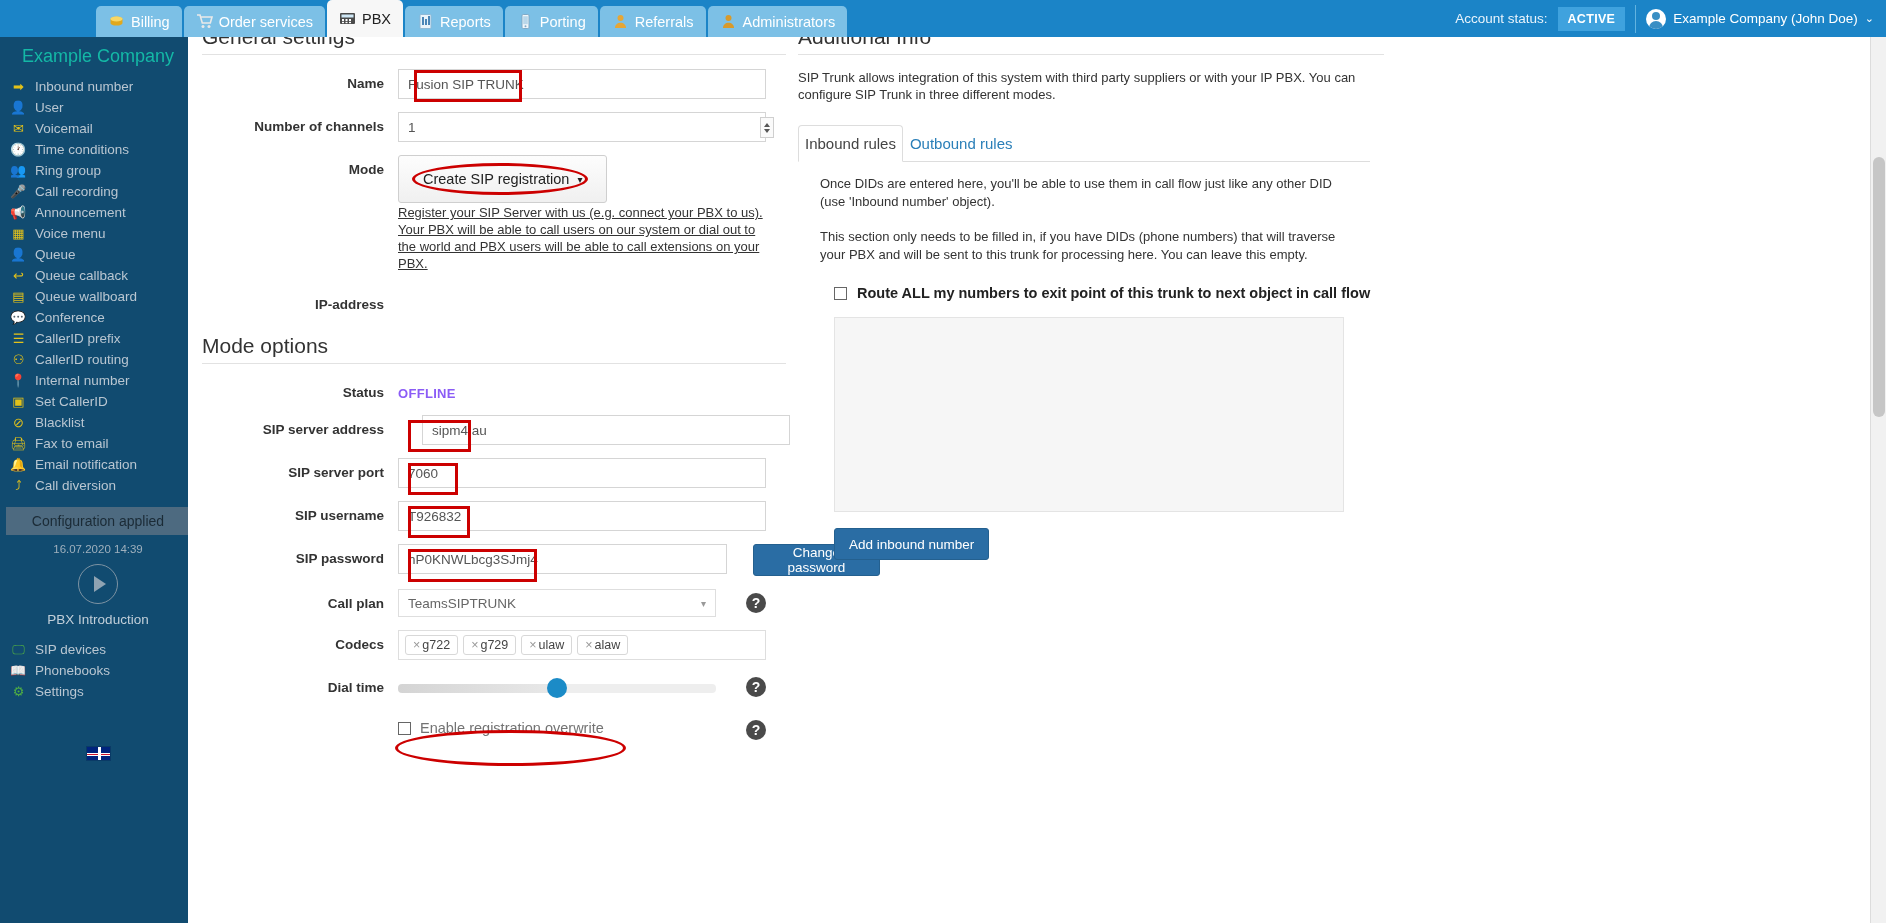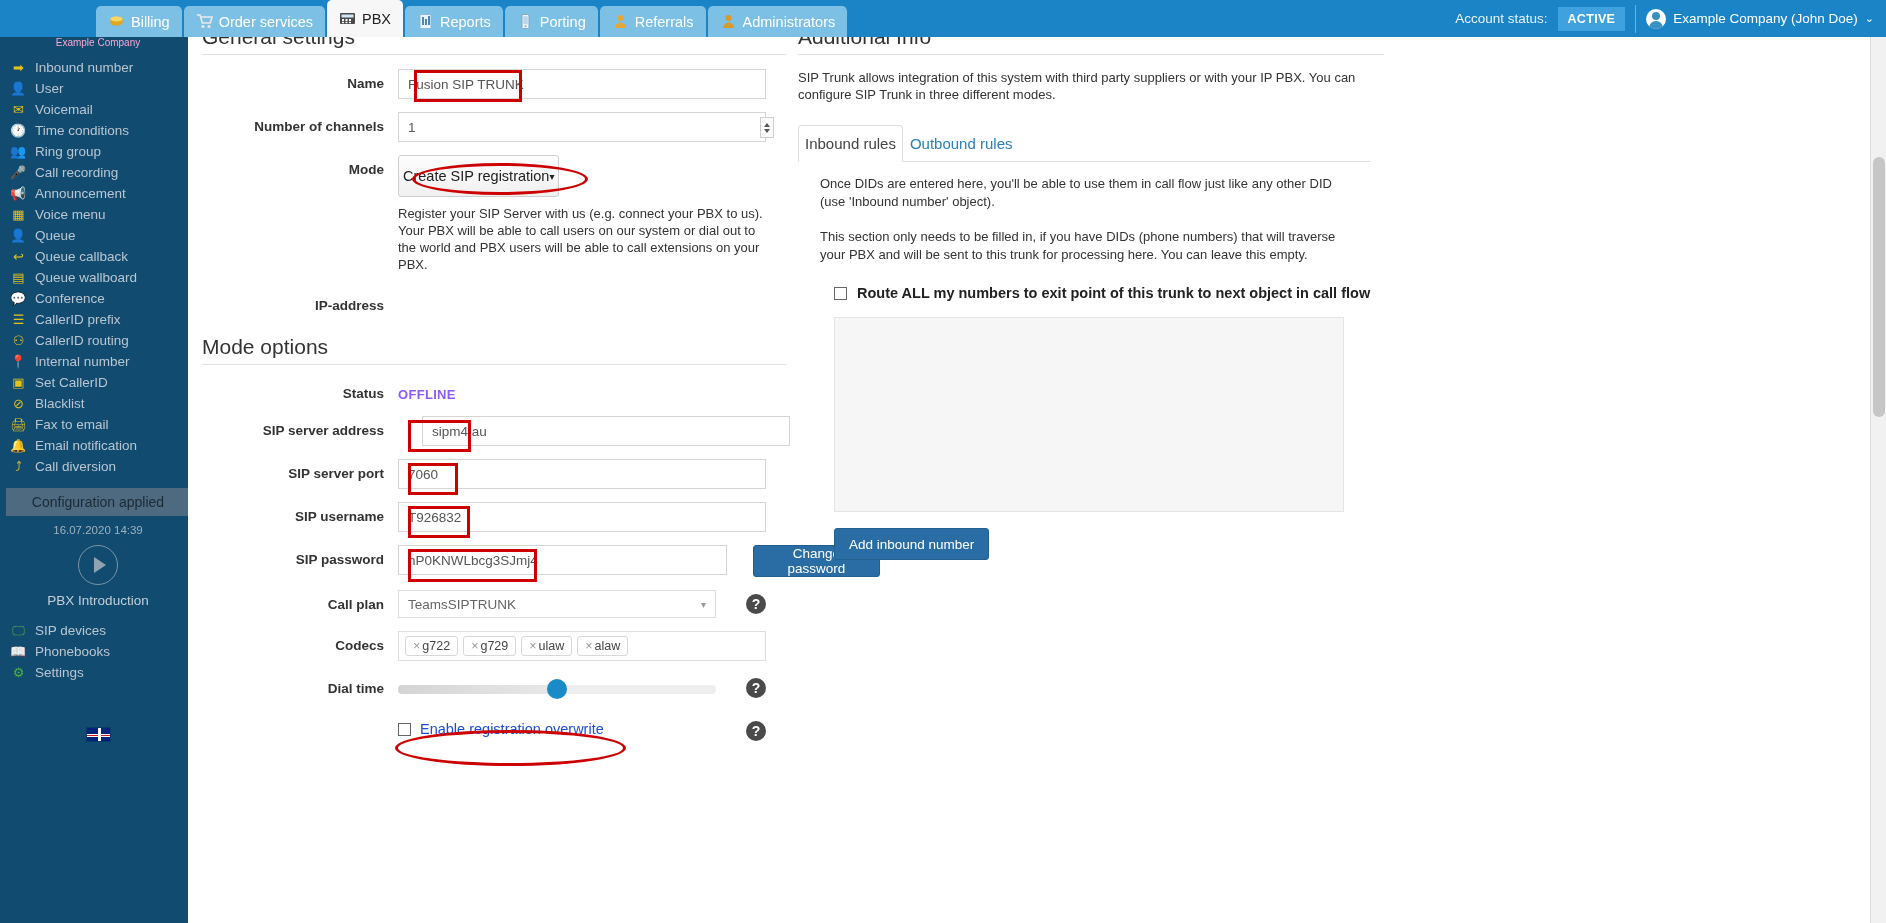--- a/index.html
+++ b/index.html
@@ -63,22 +63,22 @@
     width: 14px; height: 10px; border-radius: 7px 7px 0 0; background: #3a8fc4;
   }
   .caret-dn { font-size: 11px; }
 
   
   .sidebar {
     position: absolute; top: 37px; left: 0; width: 196px; height: 886px;
     background: #114b70; overflow: hidden;
   }
   .sb-company {
-    color: #f9a8d4; font-size: 10px; text-align: center;
-    padding: 0 0 9px 0; font-weight: normal;
+    color: #14b8a6; font-size: 18px; text-align: center;
+    padding: 9px 0 9px 0; font-weight: normal;
   }
   .sb-item {
     display: flex; align-items: center; gap: 8px;
     height: 21px; padding-left: 10px;
     color: #b9c6d1; font-size: 13.5px; cursor: pointer;
   }
   .sb-ic {
     width: 17px; height: 17px; flex: none;
     display: flex; align-items: center; justify-content: center;
     color: #e3c21a; font-size: 13px;
@@ -159,32 +159,32 @@
     width: 14px; height: 21px; border: 1px solid #cfcfcf; background: #fafafa;
     display: flex; flex-direction: column; justify-content: center; align-items: center;
   }
   .spinner span {
     width: 0; height: 0; border-left: 3.5px solid transparent; border-right: 3.5px solid transparent;
   }
   .spinner span.up { border-bottom: 4px solid #555; margin-bottom: 2px; }
   .spinner span.dn { border-top: 4px solid #555; }
 
   .btn-mode {
-    display: inline-flex; align-items: center; gap: 0;
-    height: 42px; padding: 0 4px;
+    display: inline-flex; align-items: center; gap: 8px;
+    height: 48px; padding: 0 24px;
     background: linear-gradient(#fdfdfd,#f0f0f0);
     border: 1px solid #cfcfcf; border-radius: 3px;
     font-size: 14.5px; color: #222; cursor: pointer;
     font-family: "Liberation Sans", sans-serif;
   }
   .btn-mode .cr { font-size: 10px; }
 
   .helptext {
     font-size: 13px; color: #333333; line-height: 17px;
-    margin-top: 8px; width: 375px;
+    margin-top: 1px; width: 375px; text-decoration: underline;
   }
 
   .status-val { font-size: 13px; font-weight: bold; color: #8b5cf6; padding-top: 8px; letter-spacing: .3px; }
 
   .btn-blue {
     display: inline-flex; align-items: center; justify-content: center;
     height: 32px; padding: 0 14px;
     background: #2a6da4; border: 1px solid #24608f; border-radius: 3px;
     color: #ffffff; font-size: 13.5px; cursor: pointer;
     font-family: "Liberation Sans", sans-serif;
@@ -223,21 +223,21 @@
   .slider-knob {
     position: absolute; left: 149px; top: 5px;
     width: 20px; height: 20px; border-radius: 50%; background: #1b8bc7; cursor: pointer;
   }
 
   .chk {
     width: 13px; height: 13px; border: 1px solid #666; background: #fff;
     display: inline-block; flex: none; cursor: pointer;
   }
   .chk-row { display: flex; align-items: center; gap: 9px; }
-  .chk-label { font-size: 14.5px; color: #1d4ed8; }
+  .chk-label { font-size: 14.5px; color: #737373; }
 
   
   .para { font-size: 13px; color: #333; line-height: 17px; width: 572px; }
   .tabs2 { display: flex; align-items: flex-end; border-bottom: 1px solid #dddddd; margin-top: 22px; width: 572px; }
   .tab2 {
     padding: 9px 6px; font-size: 15px; color: #2a7fb8; cursor: pointer;
     border: 1px solid transparent; margin-bottom: -1px; border-radius: 4px 4px 0 0;
   }
   .tab2.active {
     color: #444; background: #fff;

